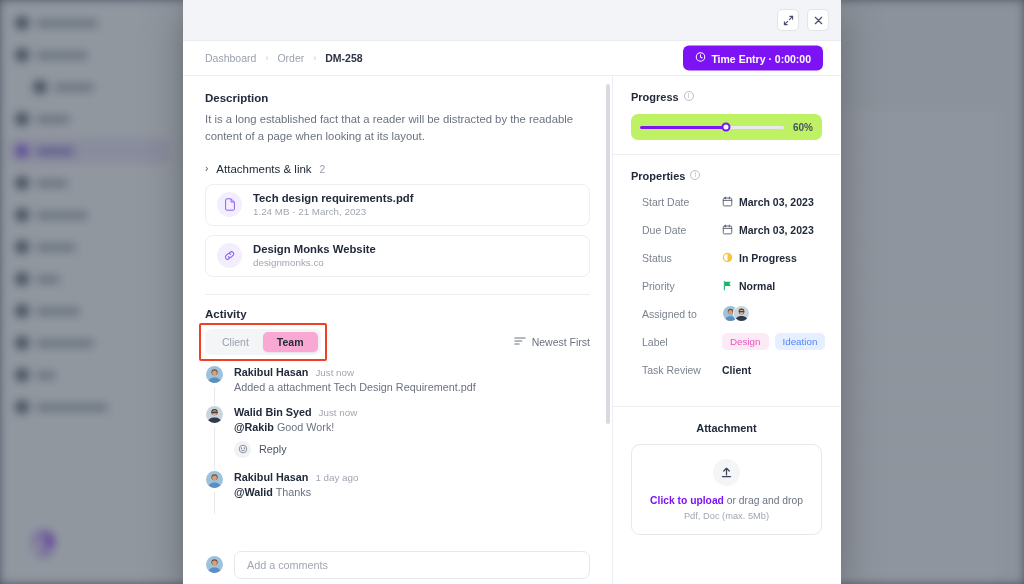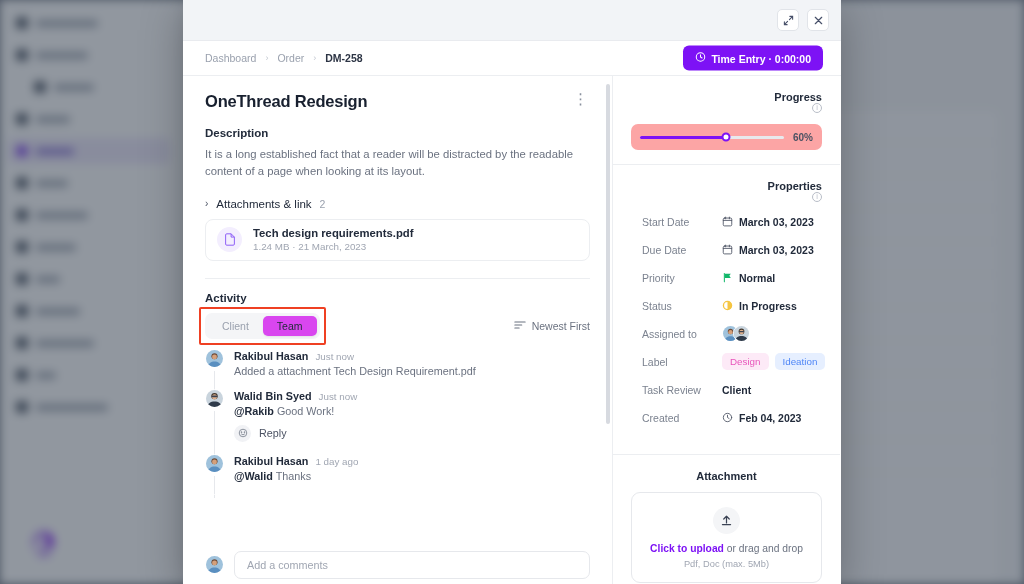--- a/index.html
+++ b/index.html
@@ -136,21 +136,21 @@
     margin-top: 9px; position: relative;
   }
   #segmented-wrap { position: relative; }
   #segmented {
     display: inline-flex; background: #f4f5f7; border-radius: 7px; padding: 3px;
   }
   .seg {
     font-size: 10.5px; padding: 4px 14px; border-radius: 5px;
     color: #9aa1ae; cursor: pointer;
   }
-  .seg.active { background: #d946ef; color: #222b3b; font-weight: normal; box-shadow: 0 1px 2px rgba(0,0,0,0.08); }
+  .seg.active { background: #f9a8d4; color: #222b3b; font-weight: bold; box-shadow: 0 1px 2px rgba(0,0,0,0.08); }
   #seg-highlight {
     position: absolute; left: -6px; top: -6px; right: -6px; bottom: -6px;
     border: 2px solid #ef4023; border-radius: 2px; pointer-events: none;
   }
   #sort-ctl {
     display: flex; align-items: center; gap: 6px;
     font-size: 10.5px; color: #6b7280; cursor: pointer;
   }
 
   #feed { margin-top: 10px; position: relative; }
@@ -195,31 +195,31 @@
     background: #d7dae0; border-radius: 3px; cursor: pointer;
   }
 
   
   #right-col {
     width: 227px; flex: none; display: flex; flex-direction: column;
     background: #ffffff; overflow: hidden;
   }
   .r-sec { padding: 15px 18px 14px 18px; }
   .r-head {
-    display: flex; align-items: flex-end; 
-    font-size: 11px; font-weight: bold; color: #222b3b; flex-direction: column;
+    display: flex; align-items: flex-start; gap: 5px;
+    font-size: 11px; font-weight: bold; color: #222b3b;
   }
   .info-i {
     width: 10px; height: 10px; border-radius: 50%;
     border: 1px solid #b9bec8; color: #b9bec8;
     font-size: 7.5px; line-height: 8px; text-align: center;
     font-style: normal; font-weight: normal;
   }
   #progress-box {
-    margin-top: 11px; background: #fca5a5; border-radius: 7px;
+    margin-top: 11px; background: #bef264; border-radius: 7px;
     height: 26px; display: flex; align-items: center; gap: 9px; padding: 0 9px;
   }
   #track {
     flex: 1; height: 3px; background: #e8e9ed; border-radius: 2px; position: relative;
   }
   #fill { position: absolute; left: 0; top: 0; bottom: 0; background: #7d12f5; border-radius: 2px; }
   #knob {
     position: absolute; top: 50%; width: 9px; height: 9px; border-radius: 50%;
     background: #ffffff; border: 2.5px solid #7d12f5; transform: translate(-50%, -50%);
     cursor: pointer;
@@ -400,24 +400,20 @@
       </span>
       <span>Time Entry · 0:00:00</span>
     </div>
   </div>
 
   <div id="modal-body">
 
     <div id="left-col">
       <div id="left-scroll">
 
-        <div id="ticket-head">
-          <div id="ticket-title">OneThread Redesign</div>
-          <div id="kebab">⋮</div>
-        </div>
 
         <div class="sec-label">Description</div>
         <div id="desc-text">It is a long established fact that a reader will be distracted by the readable content of a page when looking at its layout.</div>
 
         <div id="attach-toggle">
           <span class="chev">›</span>
           <span class="lbl">Attachments &amp; link</span>
           <span class="cnt">2</span>
         </div>
 
@@ -427,20 +423,32 @@
               <path d="M8.4 1H3a1.4 1.4 0 0 0-1.4 1.4v11.2A1.4 1.4 0 0 0 3 15h8a1.4 1.4 0 0 0 1.4-1.4V5z"></path>
               <path d="M8.4 1v4h4"></path>
             </svg>
           </div>
           <div>
             <div class="attach-name">Tech design requirements.pdf</div>
             <div class="attach-meta">1.24 MB · 21 March, 2023</div>
           </div>
         </div>
 
+        <div class="attach-card">
+          <div class="attach-ico">
+            <svg width="13" height="13" viewBox="0 0 16 16" fill="none" stroke="#8b5cf6" stroke-width="1.25" stroke-linecap="round">
+              <path d="M6.6 9.4a2.6 2.6 0 0 0 3.9.3l1.8-1.8a2.6 2.6 0 1 0-3.7-3.7l-1 1"></path>
+              <path d="M9.4 6.6a2.6 2.6 0 0 0-3.9-.3L3.7 8.1a2.6 2.6 0 1 0 3.7 3.7l1-1"></path>
+            </svg>
+          </div>
+          <div>
+            <div class="attach-name">Design Monks Website</div>
+            <div class="attach-meta">designmonks.co</div>
+          </div>
+        </div>
 
         <div id="activity-divider"></div>
         <div class="sec-label" id="activity-head">Activity</div>
 
         <div id="activity-row">
           <div id="segmented-wrap">
             <div id="segmented">
               <div class="seg">Client</div>
               <div class="seg active">Team</div>
             </div>
@@ -586,41 +594,41 @@
                 <span style="display: flex;">
                   <svg width="11" height="11" viewBox="0 0 14 14" fill="none" stroke="#4b5263" stroke-width="1.1" stroke-linecap="round">
                     <rect x="1.6" y="2.6" width="10.8" height="10" rx="1.6"></rect>
                     <path d="M1.6 5.6h10.8M4.6 1.4v2.2M9.4 1.4v2.2"></path>
                   </svg>
                 </span>
                 <span>March 03, 2023</span>
               </div>
             </div>
             <div class="prop-row">
+              <div class="prop-key">Status</div>
+              <div class="prop-val">
+                <span style="display: flex;">
+                  <svg width="11" height="11" viewBox="0 0 14 14">
+                    <circle cx="7" cy="7" r="5.2" fill="none" stroke="#f5c542" stroke-width="1.7"></circle>
+                    <path d="M7 1.8A5.2 5.2 0 0 1 7 12.2z" fill="#f5c542"></path>
+                  </svg>
+                </span>
+                <span>In Progress</span>
+              </div>
+            </div>
+            <div class="prop-row">
               <div class="prop-key">Priority</div>
               <div class="prop-val">
                 <span style="display: flex;">
                   <svg width="11" height="11" viewBox="0 0 14 14" fill="none">
                     <path d="M3 1.8v10.6" stroke="#12b76a" stroke-width="1.3" stroke-linecap="round"></path>
                     <path d="M3.6 2.3h7.6l-1.9 2.6 1.9 2.6H3.6z" fill="#12b76a"></path>
                   </svg>
                 </span>
                 <span>Normal</span>
-              </div>
-            </div>
-            <div class="prop-row">
-              <div class="prop-key">Status</div>
-              <div class="prop-val">
-                <span style="display: flex;">
-                  <svg width="11" height="11" viewBox="0 0 14 14">
-                    <circle cx="7" cy="7" r="5.2" fill="none" stroke="#f5c542" stroke-width="1.7"></circle>
-                    <path d="M7 1.8A5.2 5.2 0 0 1 7 12.2z" fill="#f5c542"></path>
-                  </svg>
-                </span>
-                <span>In Progress</span>
               </div>
             </div>
             <div class="prop-row">
               <div class="prop-key">Assigned to</div>
               <div class="prop-val">
                 <div class="assignee-stack">
                   <div class="avatar">
                     <svg class="ava-svg" viewBox="0 0 20 20">
                       <rect width="20" height="20" fill="#9fc2dc"></rect>
                       <circle cx="10" cy="7.4" r="3.6" fill="#6f4a36"></circle>
@@ -646,32 +654,20 @@
                 <span class="badge" style="background: rgb(253, 234, 247); color: rgb(232, 85, 187);">Design</span>
                 <span class="badge" style="background: rgb(230, 239, 255); color: rgb(79, 134, 247);">Ideation</span>
               </div>
             </div>
             <div class="prop-row">
               <div class="prop-key">Task Review</div>
               <div class="prop-val">
                 <span>Client</span>
               </div>
             </div>
-            <div class="prop-row">
-              <div class="prop-key">Created</div>
-              <div class="prop-val">
-                <span style="display: flex;">
-                  <svg width="11" height="11" viewBox="0 0 14 14" fill="none" stroke="#4b5263" stroke-width="1.1" stroke-linecap="round">
-                    <circle cx="7" cy="7" r="5.3"></circle>
-                    <path d="M7 4.1V7l2 1.3"></path>
-                  </svg>
-                </span>
-                <span>Feb 04, 2023</span>
-              </div>
-            </div>
           </div>
       </div>
 
       <div class="r-sec" id="attachment-sec">
         <div class="r-title2">Attachment</div>
         <div id="dropzone">
           <div id="dz-circle">
             <svg width="13" height="13" viewBox="0 0 16 16" fill="none" stroke="#3b4354" stroke-width="1.5" stroke-linecap="round" stroke-linejoin="round">
               <path d="M8 11V3"></path>
                 <path d="M4.6 6.2L8 2.8l3.4 3.4"></path>

